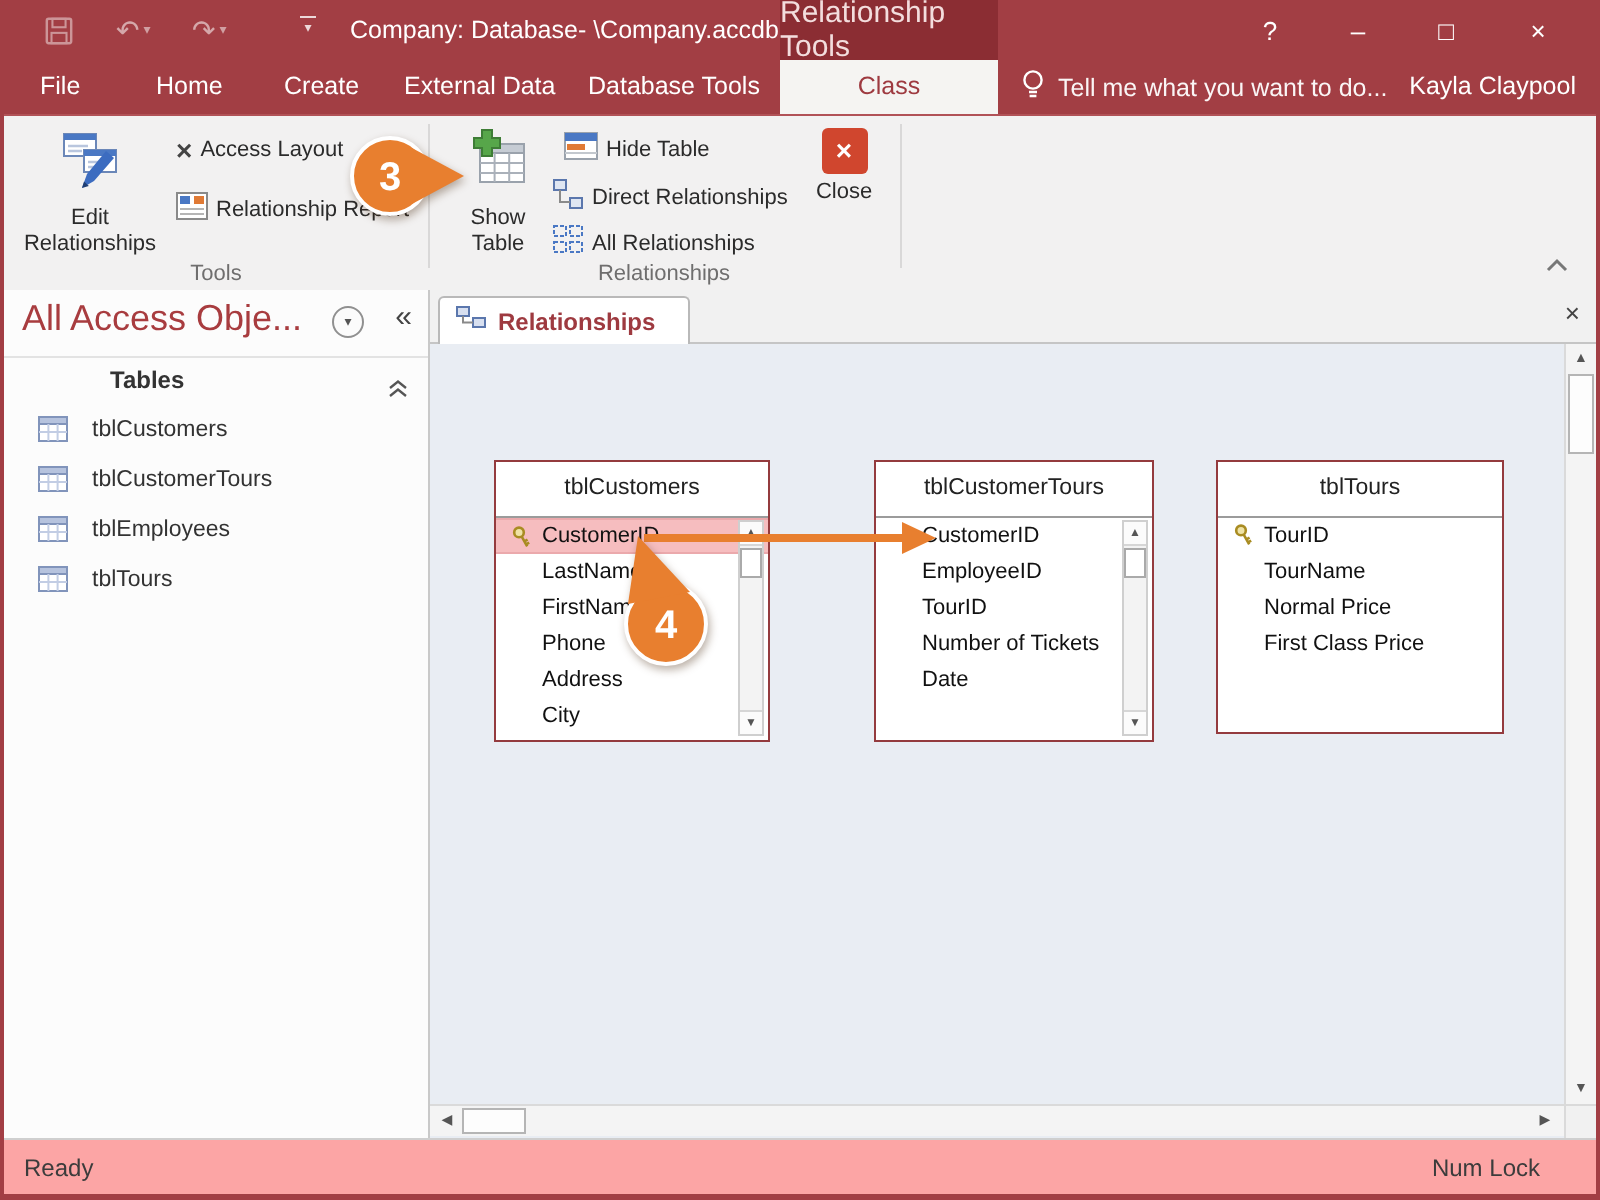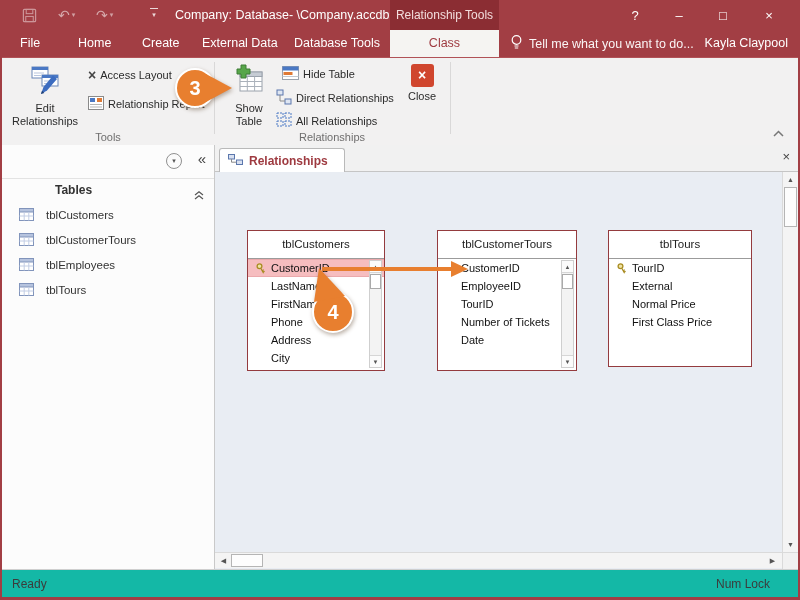--- a/index.html
+++ b/index.html
@@ -10,21 +10,21 @@
 
   
   .titlebar { position:relative; height:30px; background:#a23e44; color:#fff; }
   .qat-btn { position:absolute; top:0; height:30px; display:flex; align-items:center; gap:2px; color:rgba(255,255,255,.55); font-size:14px; }
   .qat-caret { font-size:7px; color:rgba(255,255,255,.5); }
   .save-glyph svg { display:block; opacity:.45; }
   .qat-dd { display:flex; flex-direction:column; align-items:center; color:rgba(255,255,255,.8); }
   .qat-dd .bar { width:8px; height:1px; background:rgba(255,255,255,.8); margin-bottom:1px; }
   .qat-dd .car { font-size:7px; line-height:5px; }
   .tb-title { position:absolute; left:173px; top:0; height:30px; line-height:30px; font-size:12.5px; white-space:nowrap; }
-  .ctx-group { position:absolute; left:388px; top:0; width:109px; height:30px; background:#8b2d33; color:#f3dddd; font-size:12px; display:flex; align-items:center; justify-content:center; }
+  .ctx-group { position:absolute; left:388px; top:0; width:109px; height:30px; background:#8b2d33; color:#f3dddd; font-size:15px; display:flex; align-items:center; justify-content:center; }
   .winbtn { position:absolute; top:0; height:30px; width:30px; display:flex; align-items:center; justify-content:center; font-size:13px; color:#fff; }
 
   
   .tabrow { position:relative; height:27px; background:#a23e44; color:#fff; font-size:12.5px; }
   .rtab { position:absolute; top:0; height:27px; line-height:27px; padding:0 6px; }
   .design-tab { position:absolute; left:388px; top:0; width:109px; height:27px; background:#f5f4f2; color:#9e3a40; text-align:center; line-height:27px; }
   .tellme { position:absolute; left:508px; top:0; height:27px; display:flex; align-items:center; gap:6px; color:rgba(255,255,255,.95); font-size:12.5px; }
   .username { position:absolute; right:10px; top:0; height:27px; line-height:27px; font-size:12.5px; }
 
   
@@ -85,21 +85,21 @@
 
   
   .rel-line { position:absolute; left:107px; top:95px; width:130px; height:4px; background:#e87f2f; z-index:5; }
   .rel-head { position:absolute; left:236px; top:89px; width:0; height:0; border-left:17px solid #e87f2f; border-top:8px solid transparent; border-bottom:8px solid transparent; z-index:5; }
 
   
   .callout { position:absolute; z-index:30; filter:drop-shadow(1px 2px 2px rgba(60,30,0,.35)); }
   .callout text { font-size:20px; font-weight:bold; fill:#fff; text-anchor:middle; font-family:"Liberation Sans","DejaVu Sans",sans-serif; }
 
   
-  .status { position:relative; height:28px; background:#14b8a6; border-top:1px solid #cfcfcf; font-size:12px; color:#3c3c3c; }
+  .status { position:relative; height:28px; background:#fca5a5; border-top:1px solid #cfcfcf; font-size:12px; color:#3c3c3c; }
   .status .left { position:absolute; left:10px; top:7px; }
   .status .right { position:absolute; right:28px; top:7px; }
 </style>
 </head>
 <body>
 
 <div class="frame">
 
   <div class="titlebar">
     <span class="qat-btn save-glyph" style="left:20px">
@@ -232,20 +232,21 @@
     <span class="ribbon-collapse">
       <svg width="11" height="7" viewBox="0 0 11 7">
           <path d="M1 6 L5.5 1.5 L10 6" fill="none" stroke="#777" stroke-width="1.5"></path>
         </svg>
     </span>
   </div>
 
   <div class="body">
     <div class="nav">
       <div class="nav-titlerow">
+        <span class="nav-title">All Access Obje...</span>
         <span class="nav-dd">▾</span>
         <span class="nav-shutter">«</span>
       </div>
       <div class="nav-group">
         <span class="nav-group-label">Tables</span>
         <span class="nav-group-chev">
           <svg width="10" height="9" viewBox="0 0 10 9">
               <path d="M1 4 L5 0.8 L9 4 M1 8 L5 4.8 L9 8" fill="none" stroke="#555" stroke-width="1.2"></path>
             </svg>
         </span>
@@ -338,21 +339,21 @@
 
         <div class="tbox" style="left:393px; top:58px; width:144px; height:137px">
           <div class="tbox-title">tblTours</div>
           <div class="frow">
             <span class="keyic"><svg width="10" height="12" viewBox="0 0 10 12">
                   <circle cx="4.5" cy="3.2" r="2.4" fill="#efe3a6" stroke="#a98c22" stroke-width="1.3"></circle>
                   <path d="M5.8 5.2 L8.6 10.2 M7.2 7.7 L8.8 6.8 M8 9.2 L9.6 8.3" stroke="#a98c22" stroke-width="1.3" fill="none"></path>
                 </svg></span>
             <span>TourID</span>
           </div>
-          <div class="frow"><span>External</span></div>
+          <div class="frow"><span>TourName</span></div>
           <div class="frow"><span>Normal Price</span></div>
           <div class="frow"><span>First Class Price</span></div>
         </div>
 
         <div class="rel-line"></div>
         <div class="rel-head"></div>
 
         <div class="vscroll">
           <span class="up">▲</span>
           <span class="thumb"></span>

